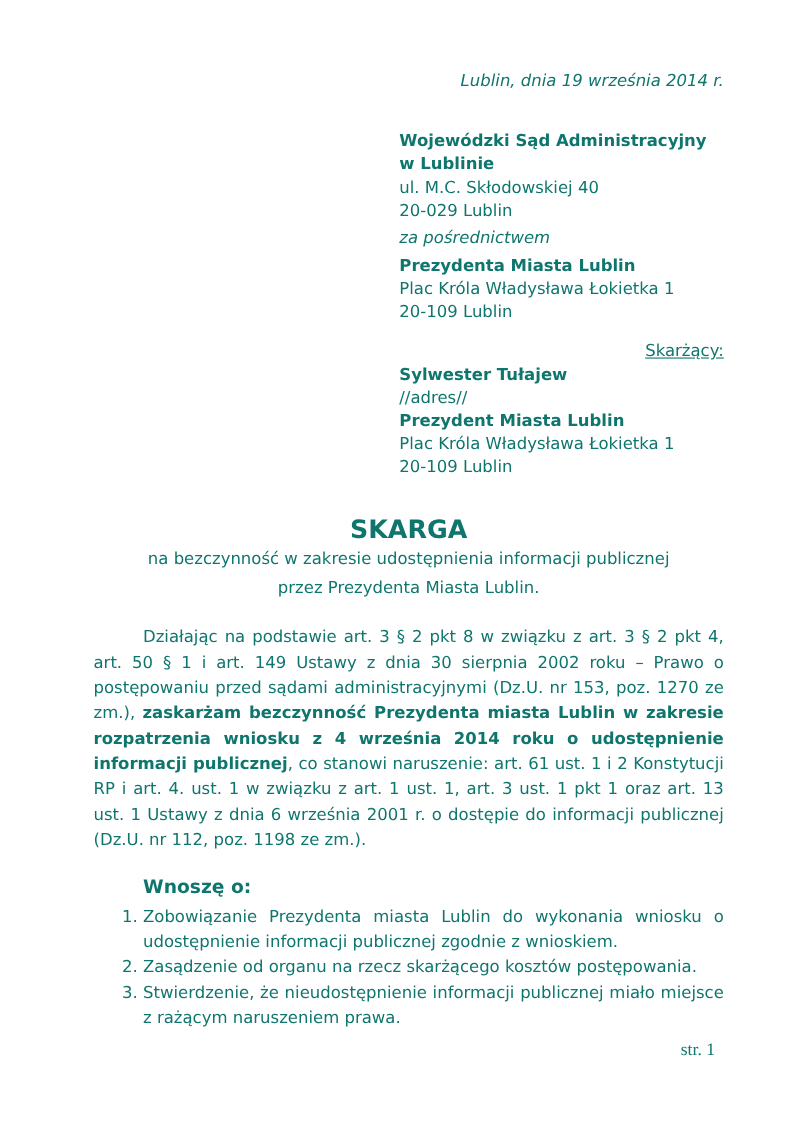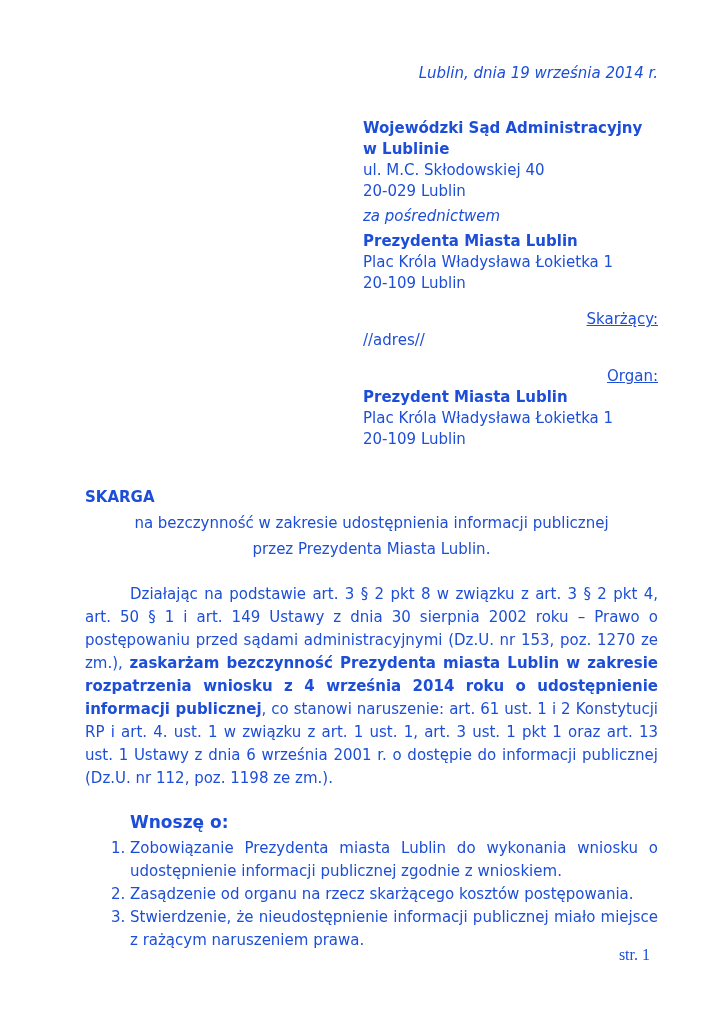--- a/index.html
+++ b/index.html
@@ -1,21 +1,21 @@
 <!DOCTYPE html>
 <html><head>
 <meta charset="utf-8">
 <style>
   html, body { margin: 0; padding: 0; background: #ffffff; }
   .page {
     position: relative;
     width: 724px;
     height: 1024px;
     background: #ffffff;
-    color: #1d4ed8;
+    color: #0f766e;
     font-family: "DejaVu Sans", sans-serif;
     font-size: 15px;
     box-sizing: border-box;
     padding: 62px 66px 0 85px;
     overflow: hidden;
   }
   .date-line {
     text-align: right;
     font-style: italic;
     line-height: 22px;
@@ -25,22 +25,22 @@
     margin-top: 34px;
     line-height: 21px;
   }
   .address-block p { margin: 0; }
   .bold { font-weight: bold; }
   .italic { font-style: italic; }
   .underline { text-decoration: underline; }
   .gap-small { margin-top: 4px !important; }
   .gap-block { margin-top: 15px !important; text-align: right; }
   .title {
-    text-align: left;
-    font-size: 15px;
+    text-align: center;
+    font-size: 23px;
     font-weight: bold;
     margin: 36px 0 0 0;
     line-height: 23px;
   }
   .subtitle {
     text-align: center;
     margin: 3px 0 0 0;
     line-height: 23px;
   }
   .body-par {
@@ -81,23 +81,23 @@
     <p class="bold">Wojewódzki Sąd Administracyjny</p>
     <p class="bold">w Lublinie</p>
     <p>ul. M.C. Skłodowskiej 40</p>
     <p>20-029 Lublin</p>
     <p class="italic gap-small">za pośrednictwem</p>
     <p class="bold gap-small">Prezydenta Miasta Lublin</p>
     <p>Plac Króla Władysława Łokietka 1</p>
     <p>20-109 Lublin</p>
 
     <p class="underline gap-block">Skarżący:</p>
+    <p class="bold">Sylwester Tułajew</p>
     <p>//adres//</p>
 
-    <p class="underline gap-block">Organ:</p>
     <p class="bold">Prezydent Miasta Lublin</p>
     <p>Plac Króla Władysława Łokietka 1</p>
     <p>20-109 Lublin</p>
   </div>
 
   <h1 class="title">SKARGA</h1>
   <p class="subtitle">na bezczynność w zakresie udostępnienia informacji publicznej</p>
   <p class="subtitle">przez Prezydenta Miasta Lublin.</p>
 
   <p class="body-par"><span>Działając na podstawie art. 3 § 2 pkt 8 w związku z art. 3 § 2 pkt 4, art. 50 § 1 i art. 149 Ustawy z dnia 30 sierpnia 2002 roku – Prawo o postępowaniu przed sądami administracyjnymi (Dz.U. nr 153, poz. 1270 ze zm.), </span><strong>zaskarżam bezczynność Prezydenta miasta Lublin w zakresie rozpatrzenia wniosku z 4 września 2014 roku o udostępnienie informacji publicznej</strong><span>, co stanowi naruszenie: art. 61 ust. 1 i 2 Konstytucji RP i art. 4. ust. 1 w związku z art. 1 ust. 1, art. 3 ust. 1 pkt 1 oraz art. 13 ust. 1 Ustawy z dnia 6 września 2001 r. o dostępie do informacji publicznej (Dz.U. nr 112, poz. 1198 ze zm.).</span></p>

